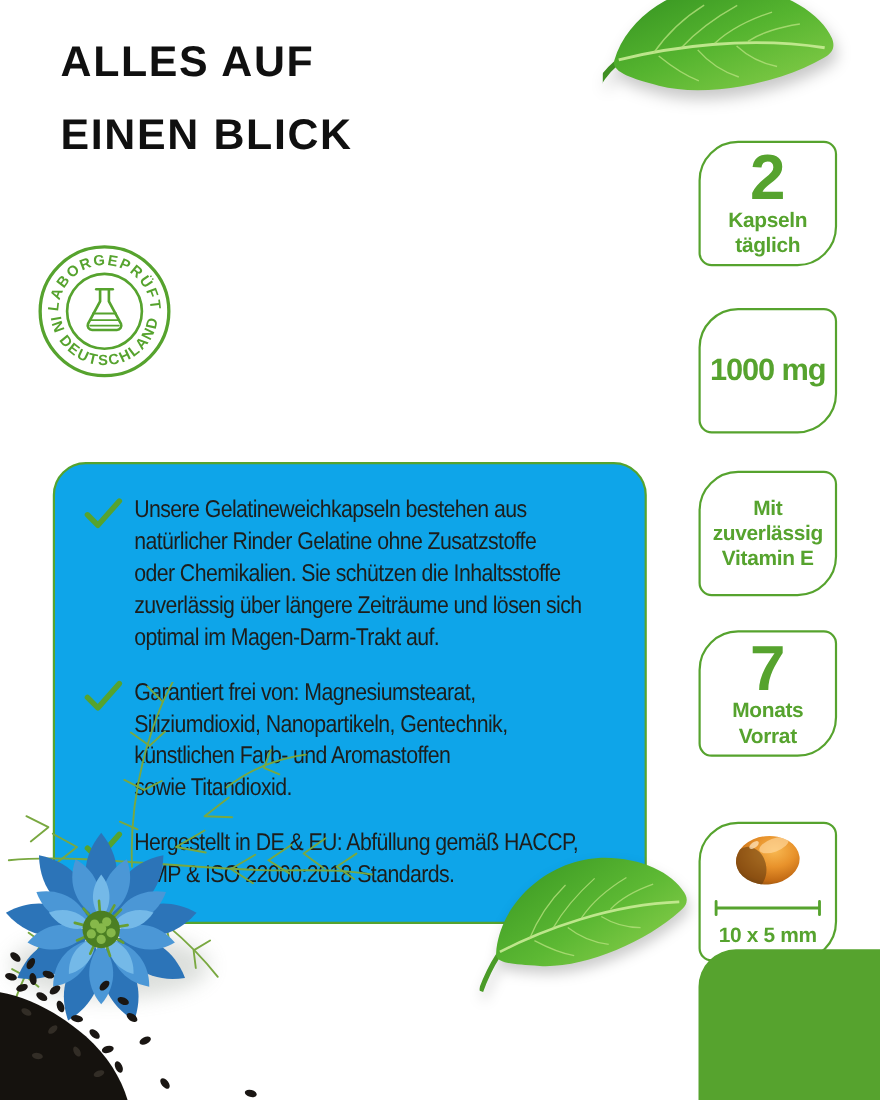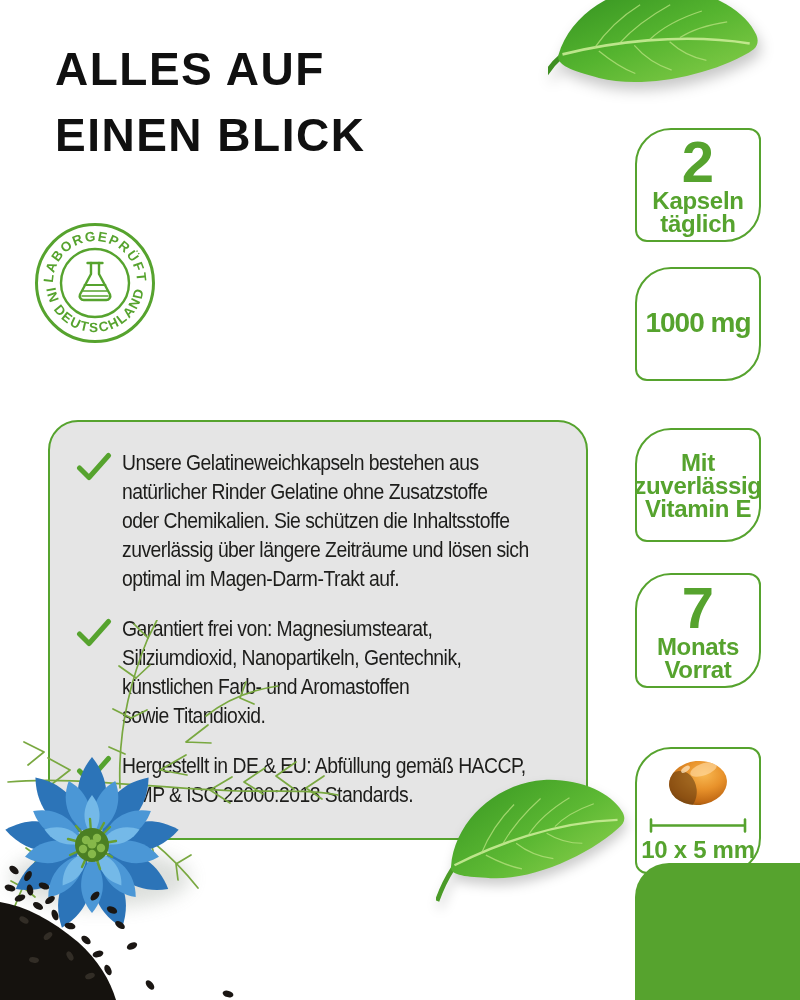--- a/index.html
+++ b/index.html
@@ -8,72 +8,72 @@
     --heading:#101010;
   }
   html,body{margin:0;padding:0;background:#e8e8e8;}
   .canvas{
     position:relative;width:800px;height:1000px;margin:0 auto;
     background:#ffffff;overflow:hidden;
     font-family:"Liberation Sans","DejaVu Sans",sans-serif;
   }
   
   .page-title{
-    position:absolute;left:55px;top:36px;
-    font-size:46px;line-height:66px;font-weight:900;letter-spacing:1.5px;
+    position:absolute;left:55px;top:24px;
+    font-size:39px;line-height:66px;font-weight:900;letter-spacing:1.5px;
     color:var(--heading);white-space:pre-line;margin:0;
   }
   
   .badge{position:absolute;left:33px;top:221px;width:124px;height:124px;}
   
   .intro{position:absolute;left:172px;top:230px;width:470px;}
   .intro-highlight{
     font-size:27px;font-weight:bold;color:var(--accent);
     letter-spacing:-1px;transform:scaleX(.82);transform-origin:left top;
     white-space:nowrap;margin:0 0 5px 0;
   }
   .intro-body{
     font-size:28px;line-height:35px;color:var(--text);
     letter-spacing:-0.5px;transform:scaleX(.88);transform-origin:left top;
     white-space:pre-line;margin:0;
   }
   
   .check-box{
     position:absolute;left:48px;top:420px;width:540px;height:420px;
     box-sizing:border-box;border:2.5px solid var(--accent);border-radius:30px;
-    background:#e5e5e5;padding:26px 0 0 26px;
+    background:#0ea5e9;padding:26px 0 0 26px;
   }
   .check-item{display:flex;align-items:flex-start;margin-bottom:21px;}
   .check-item .tick{flex:0 0 46px;padding-top:4px;}
   .check-text{
     font-size:22px;line-height:29px;color:var(--text);
     letter-spacing:-0.6px;transform:scaleX(.88);transform-origin:left top;
     white-space:pre-line;width:530px;
   }
   
   .fact-box{
     position:absolute;left:635px;width:126px;box-sizing:border-box;
     border:2.5px solid var(--accent);border-radius:36px 12px 36px 12px;
     background:#fff;display:flex;flex-direction:column;align-items:center;
     justify-content:center;text-align:center;
   }
   .fact-1{top:128px;height:114px;}
-  .fact-2{top:267px;height:114px;}
+  .fact-2{top:280px;height:114px;}
   .fact-3{top:428px;height:114px;}
   .fact-4{top:573px;height:115px;}
   .fact-5{top:747px;height:127px;}
   .fact-value-big{
     font-size:58px;line-height:54px;font-weight:900;color:var(--accent);
   }
   .fact-value-med{
     font-size:28px;line-height:30px;font-weight:900;color:var(--accent);
     letter-spacing:-1px;margin-bottom:2px;
   }
   .fact-label{
-    font-size:24px;line-height:23px;font-weight:bold;color:var(--accent);
+    font-size:19px;line-height:23px;font-weight:bold;color:var(--accent);
     letter-spacing:-0.3px;white-space:pre-line;
   }
   .capsule-wrap{margin:-4px 0 2px 0;}
   .measure{margin:2px 0 1px 0;}
   
   .solid-box{
     position:absolute;left:635px;top:863px;width:200px;height:170px;
     background:var(--accent);border-radius:34px 12px 0 0;
   }
   

